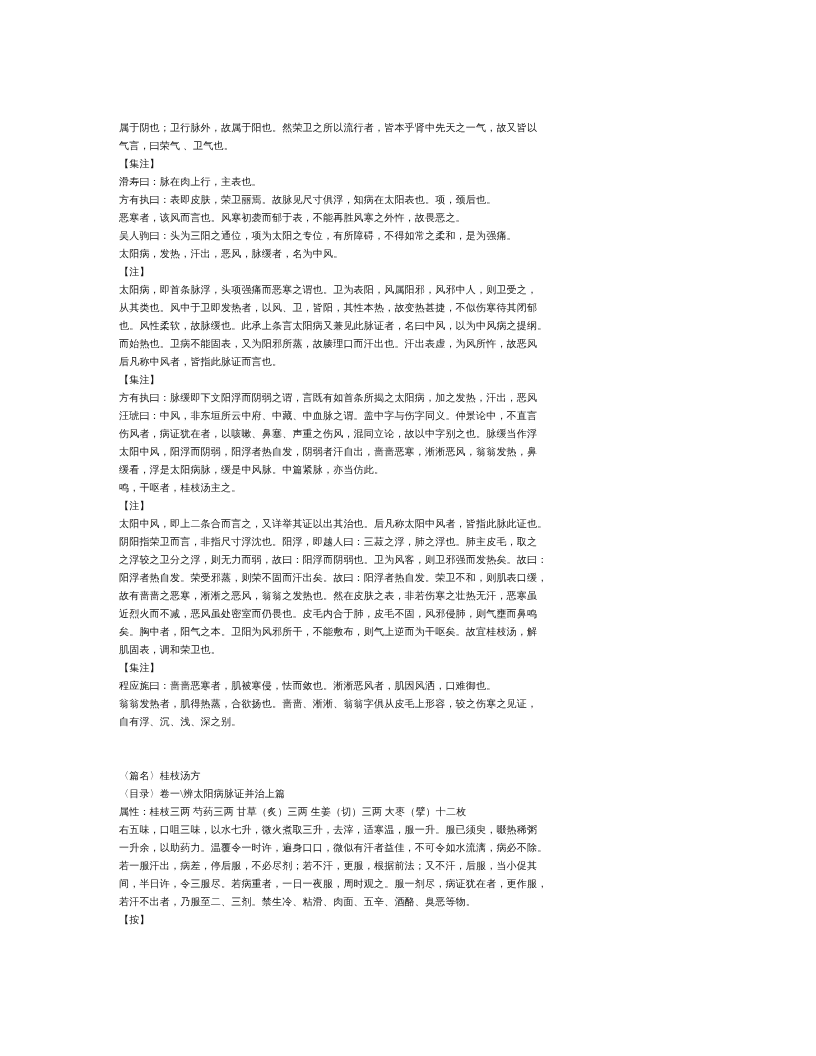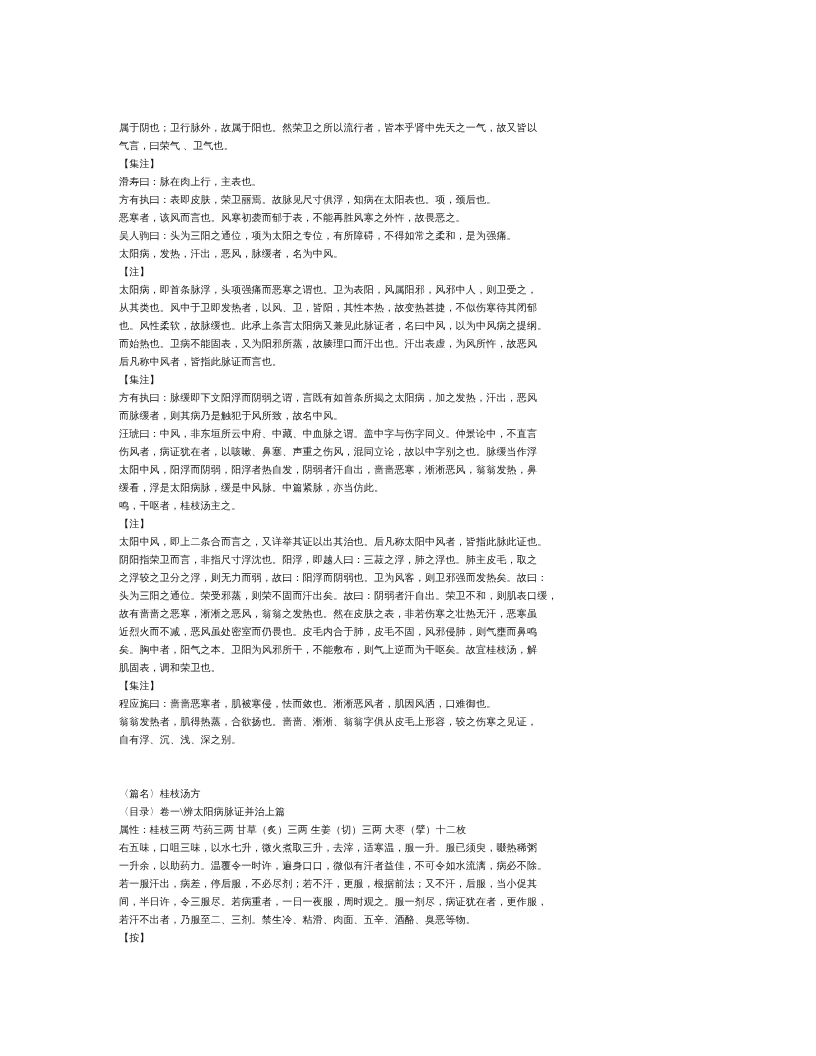--- a/index.html
+++ b/index.html
@@ -51,31 +51,30 @@
     <div class="line">吴人驹曰：头为三阳之通位，项为太阳之专位，有所障碍，不得如常之柔和，是为强痛。</div>
     <div class="line">太阳病，发热，汗出，恶风，脉缓者，名为中风。</div>
     <div class="section-marker">【注】</div>
     <div class="line">太阳病，即首条脉浮，头项强痛而恶寒之谓也。卫为表阳，风属阳邪，风邪中人，则卫受之，</div>
     <div class="line">从其类也。风中于卫即发热者，以风、卫，皆阳，其性本热，故变热甚捷，不似伤寒待其闭郁</div>
     <div class="line">也。风性柔软，故脉缓也。此承上条言太阳病又兼见此脉证者，名曰中风，以为中风病之提纲。</div>
     <div class="line">而始热也。卫病不能固表，又为阳邪所蒸，故腠理口而汗出也。汗出表虚，为风所忤，故恶风</div>
     <div class="line">后凡称中风者，皆指此脉证而言也。</div>
     <div class="section-marker">【集注】</div>
     <div class="line">方有执曰：脉缓即下文阳浮而阴弱之谓，言既有如首条所揭之太阳病，加之发热，汗出，恶风</div>
-    <div class="line">而脉缓者，则其病乃是触犯于风所致，故名中风。</div>
     <div class="line">汪琥曰：中风，非东垣所云中府、中藏、中血脉之谓。盖中字与伤字同义。仲景论中，不直言</div>
     <div class="line">伤风者，病证犹在者，以咳嗽、鼻塞、声重之伤风，混同立论，故以中字别之也。脉缓当作浮</div>
     <div class="line">太阳中风，阳浮而阴弱，阳浮者热自发，阴弱者汗自出，啬啬恶寒，淅淅恶风，翁翁发热，鼻</div>
     <div class="line">缓看，浮是太阳病脉，缓是中风脉。中篇紧脉，亦当仿此。</div>
     <div class="line">鸣，干呕者，桂枝汤主之。</div>
     <div class="section-marker">【注】</div>
     <div class="line">太阳中风，即上二条合而言之，又详举其证以出其治也。后凡称太阳中风者，皆指此脉此证也。</div>
     <div class="line">阴阳指荣卫而言，非指尺寸浮沈也。阳浮，即越人曰：三菽之浮，肺之浮也。肺主皮毛，取之</div>
     <div class="line">之浮较之卫分之浮，则无力而弱，故曰：阳浮而阴弱也。卫为风客，则卫邪强而发热矣。故曰：</div>
-    <div class="line">头为三阳之通位。荣受邪蒸，则荣不固而汗出矣。故曰：阴弱者汗自出。荣卫不和，则肌表口缓，</div>
+    <div class="line">阳浮者热自发。荣受邪蒸，则荣不固而汗出矣。故曰：阳浮者热自发。荣卫不和，则肌表口缓，</div>
     <div class="line">故有啬啬之恶寒，淅淅之恶风，翁翁之发热也。然在皮肤之表，非若伤寒之壮热无汗，恶寒虽</div>
     <div class="line">近烈火而不减，恶风虽处密室而仍畏也。皮毛内合于肺，皮毛不固，风邪侵肺，则气壅而鼻鸣</div>
     <div class="line">矣。胸中者，阳气之本。卫阳为风邪所干，不能敷布，则气上逆而为干呕矣。故宜桂枝汤，解</div>
     <div class="line">肌固表，调和荣卫也。</div>
     <div class="section-marker">【集注】</div>
     <div class="line">程应旄曰：啬啬恶寒者，肌被寒侵，怯而敛也。淅淅恶风者，肌因风洒，口难御也。</div>
     <div class="line">翁翁发热者，肌得热蒸，合欲扬也。啬啬、淅淅、翁翁字俱从皮毛上形容，较之伤寒之见证，</div>
     <div class="line">自有浮、沉、浅、深之别。</div>
     <div class="blank-line">&nbsp;</div>
     <div class="blank-line">&nbsp;</div>

